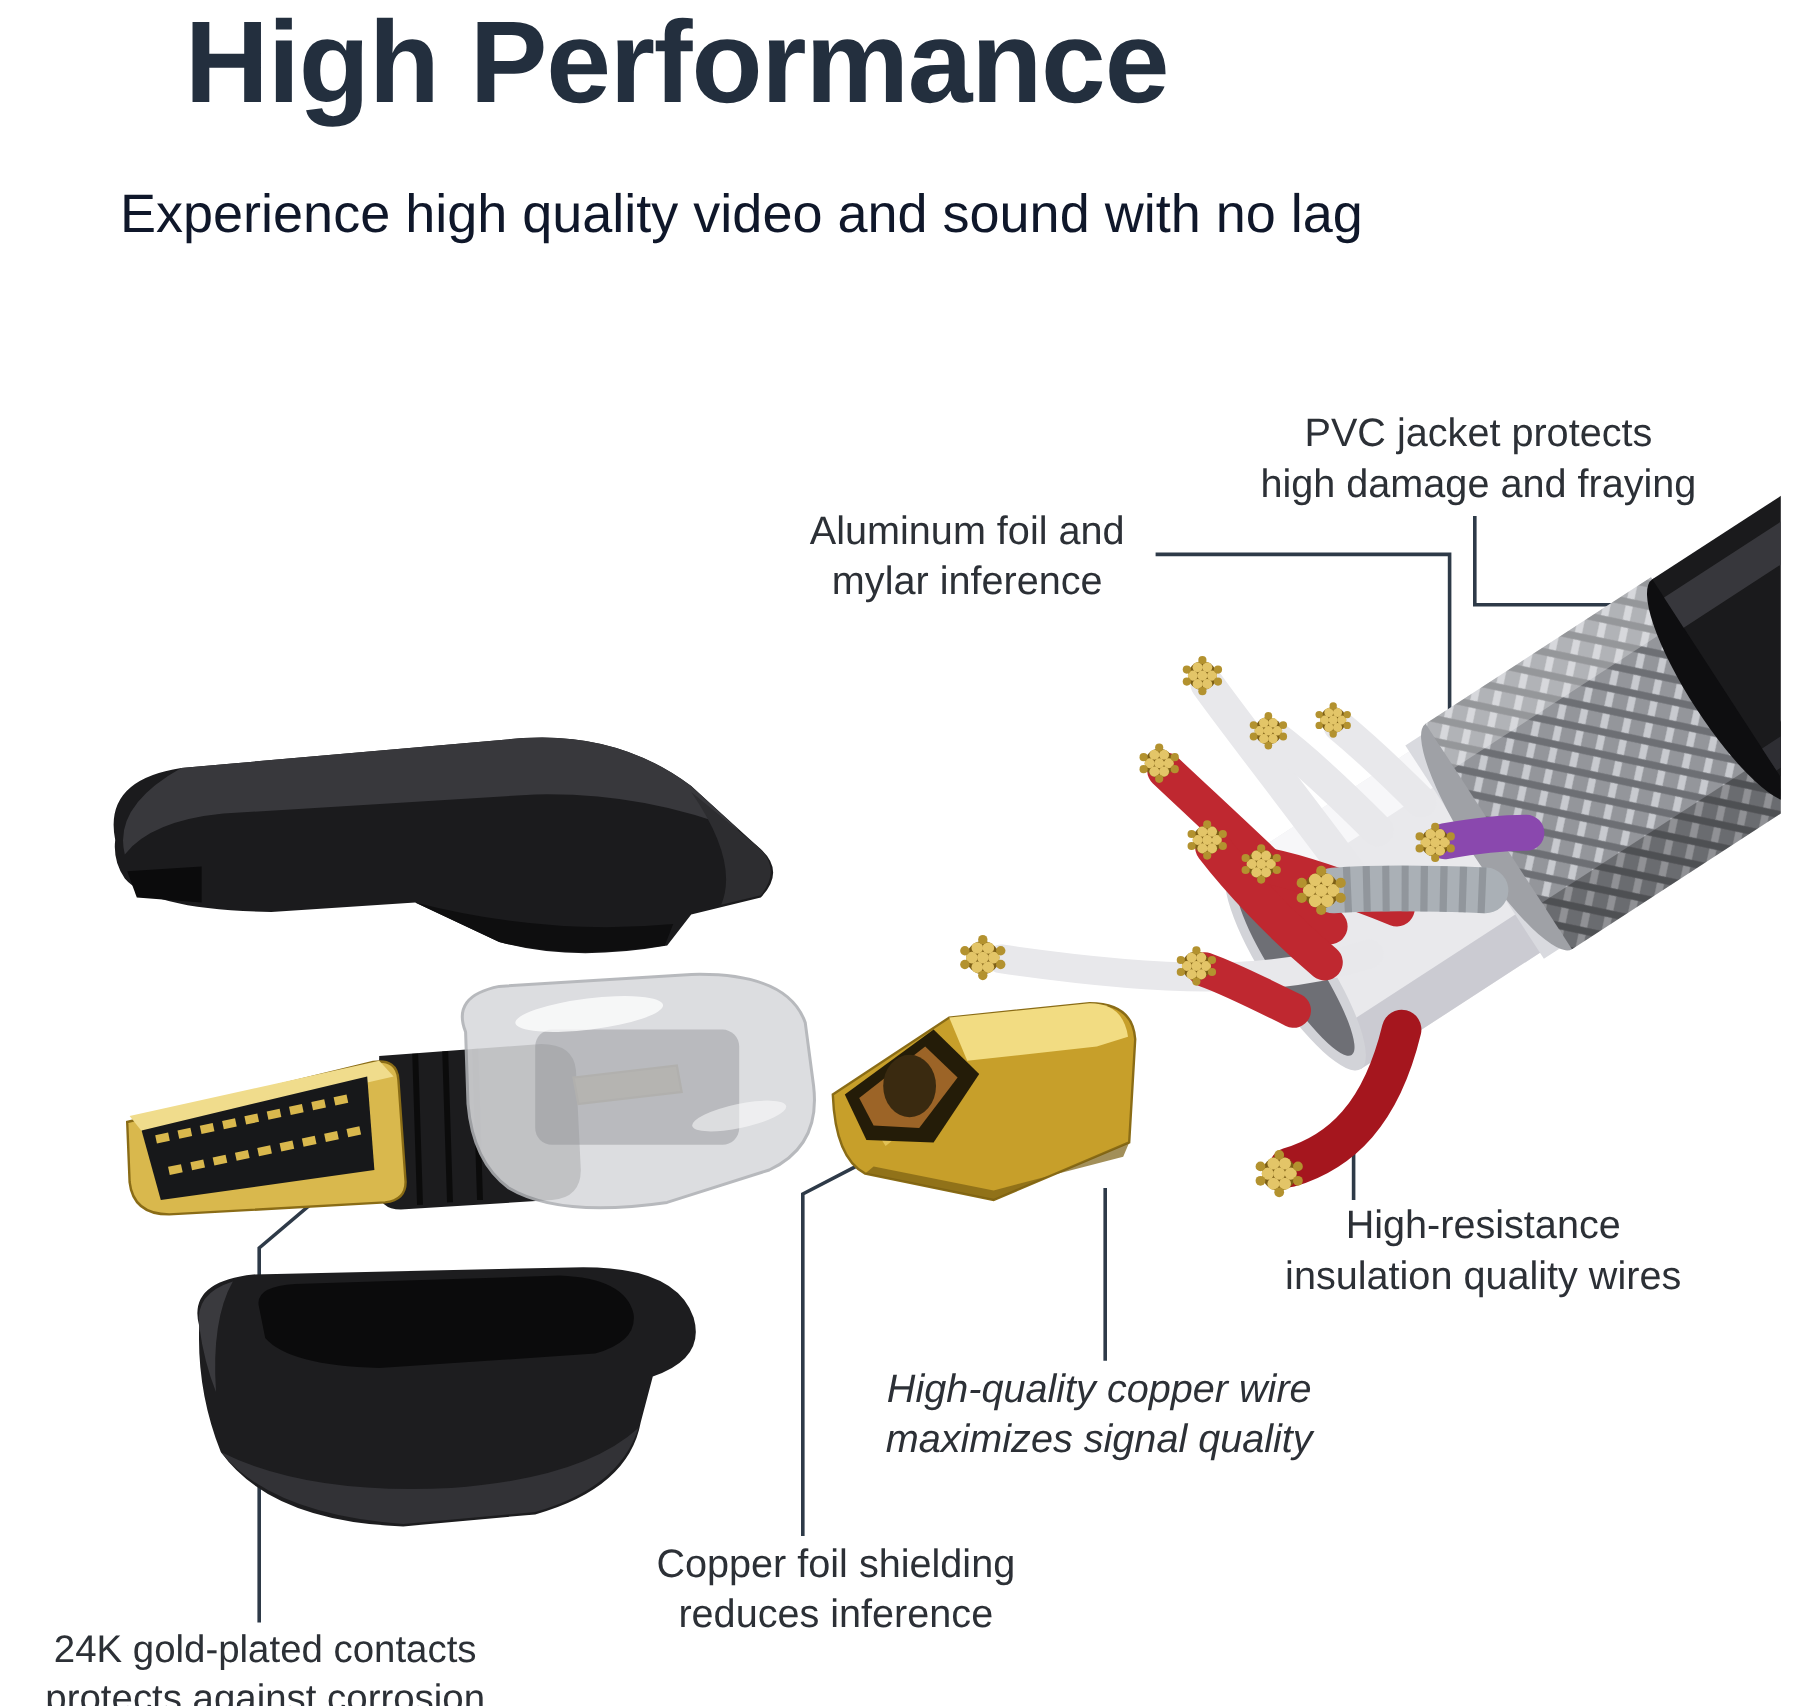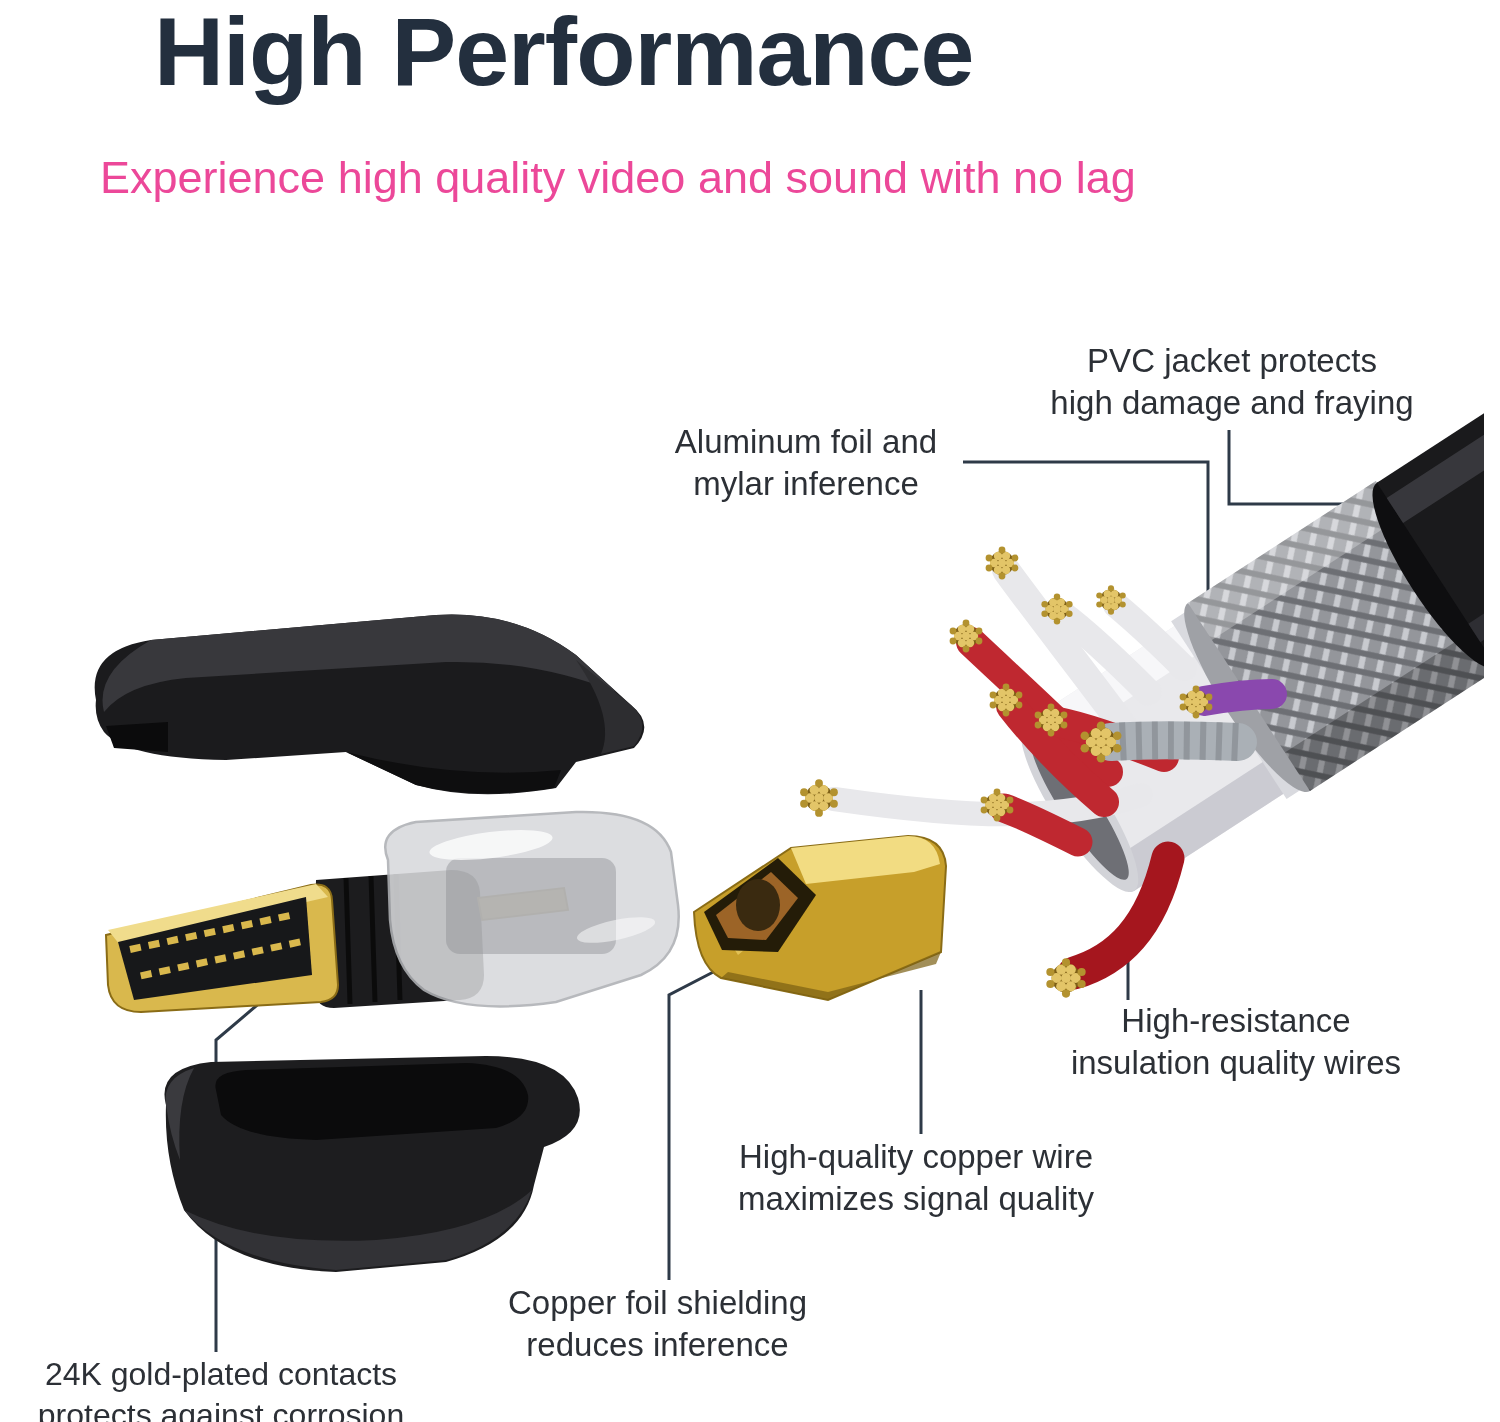--- a/index.html
+++ b/index.html
@@ -7,31 +7,31 @@
     position:relative;width:1468px;height:1422px;margin:0 auto;
     background:#ffffff;overflow:hidden;
     font-family:"Liberation Sans", sans-serif;color:#232f3e;
   }
   .title{
     position:absolute;left:138px;top:-4px;margin:0;
     font-size:97px;font-weight:800;letter-spacing:-1px;color:#232f3e;
   }
   .subtitle{
     position:absolute;left:84px;top:152px;margin:0;
-    font-size:45px;font-weight:400;color:#ec4899;
+    font-size:45px;font-weight:400;color:#0f172a;
   }
   .callout{
     position:absolute;text-align:center;white-space:pre-line;
     font-size:33px;line-height:1.28;color:#2c3036;
   }
   .co-pvc{left:1000px;top:340px;width:432px;}
   .co-aluminum{left:630px;top:421px;width:320px;}
   .co-insulation{left:1000px;top:1000px;width:440px;}
-  .co-copper-wire{left:690px;top:1136px;width:420px;}
-  .co-copper-foil{left:469px;top:1282px;width:345px;}
+  .co-copper-wire{left:690px;top:1136px;width:420px;font-style:italic;}
+  .co-copper-foil{left:508px;top:1282px;width:345px;}
   .co-gold-contacts{left:0px;top:1354px;width:410px;font-size:32px;}
   .art{position:absolute;left:0;top:0;width:1500px;height:1422px;}
 </style>
 </head>
 <body>
 
 <div class="page">
 
   <h1 class="title">High Performance</h1>
   <p class="subtitle">Experience high quality video and sound with no lag</p>

